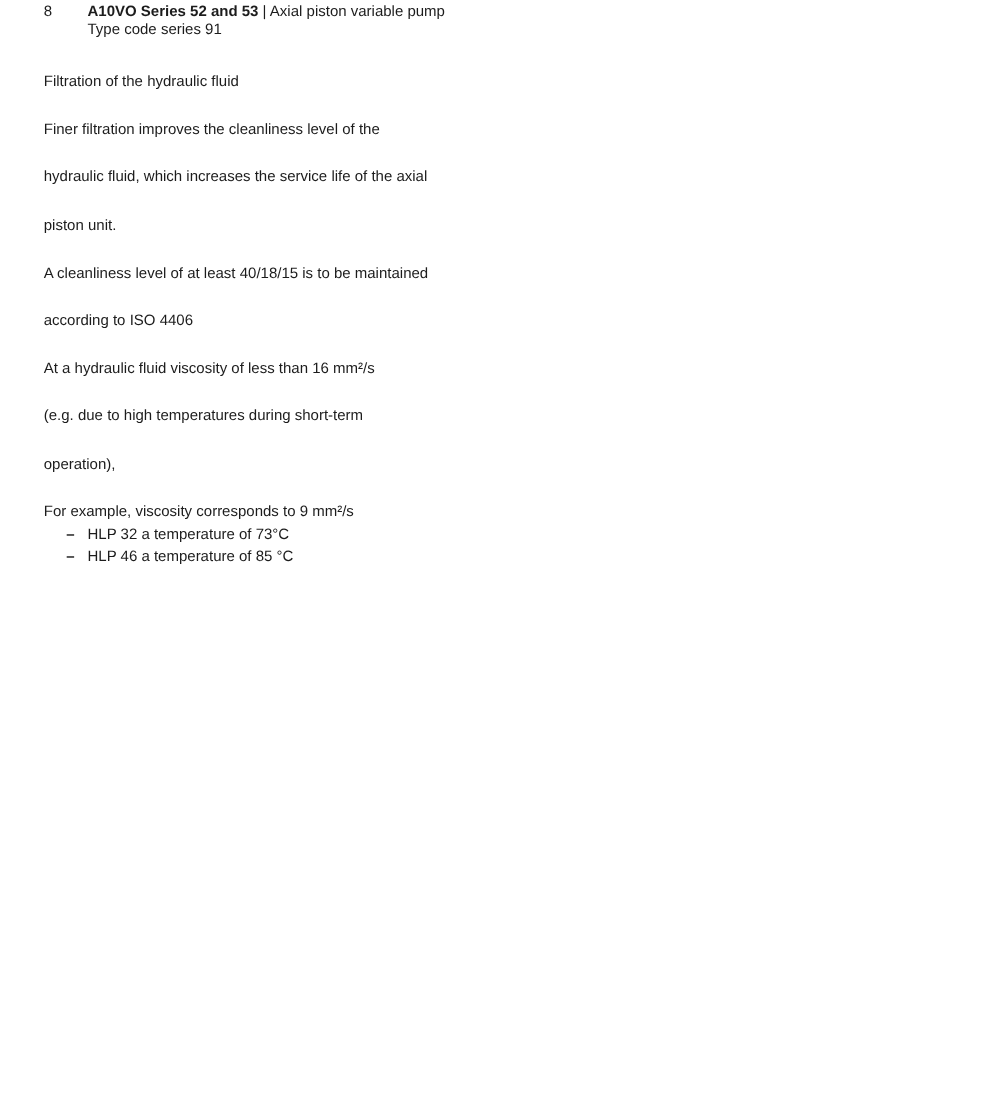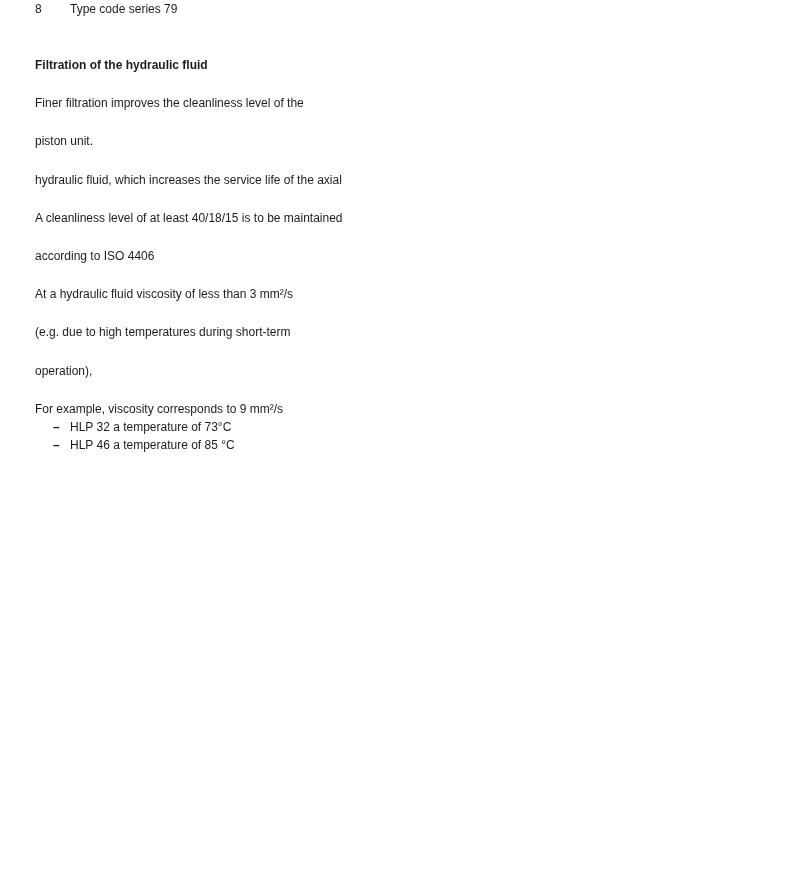--- a/index.html
+++ b/index.html
@@ -37,21 +37,21 @@
   .title-line .sep { font-weight: normal; }
   .doc-body {
     position: absolute;
     top: 56px;
     left: 35px;
     width: 360px;
     font-size: 12px;
     line-height: 18.2px;
   }
   .section-heading {
-    font-weight: bold;
+    font-weight: normal;
     font-size: 12px;
     margin: 0 0 0 0;
     line-height: 18.2px;
   }
   .para-line {
     white-space: nowrap;
     margin-top: 20px;
   }
   .bullet {
     display: flex;
@@ -66,33 +66,34 @@
   }
 </style>
 </head>
 <body>
 
 <div class="doc">
 
   <header class="doc-header">
     <span class="page-num">8</span>
     <div class="titles">
-      <div class="title-sub">Type code series 79</div>
+      <div class="title-line"><span class="bold">A10VO Series 52 and 53</span> <span class="sep">|</span> <span>Axial piston variable pump</span></div>
+      <div class="title-sub">Type code series 91</div>
     </div>
   </header>
 
   <main class="doc-body">
     <div class="section-heading">Filtration of the hydraulic fluid</div>
 
     <div class="para-line">Finer filtration improves the cleanliness level of the</div>
+    <div class="para-line">hydraulic fluid, which increases the service life of the axial</div>
     <div class="para-line">piston unit.</div>
-    <div class="para-line">hydraulic fluid, which increases the service life of the axial</div>
     <div class="para-line">A cleanliness level of at least 40/18/15 is to be maintained</div>
     <div class="para-line">according to ISO 4406</div>
-    <div class="para-line">At a hydraulic fluid viscosity of less than 3 mm²/s</div>
+    <div class="para-line">At a hydraulic fluid viscosity of less than 16 mm²/s</div>
     <div class="para-line">(e.g. due to high temperatures during short-term</div>
     <div class="para-line">operation),</div>
     <div class="para-line">For example, viscosity corresponds to 9 mm²/s</div>
 
     <div class="bullet">
       <span class="marker">–</span>
       <span class="bullet-text">HLP 32 a temperature of 73°C</span>
     </div>
     <div class="bullet">
       <span class="marker">–</span>

